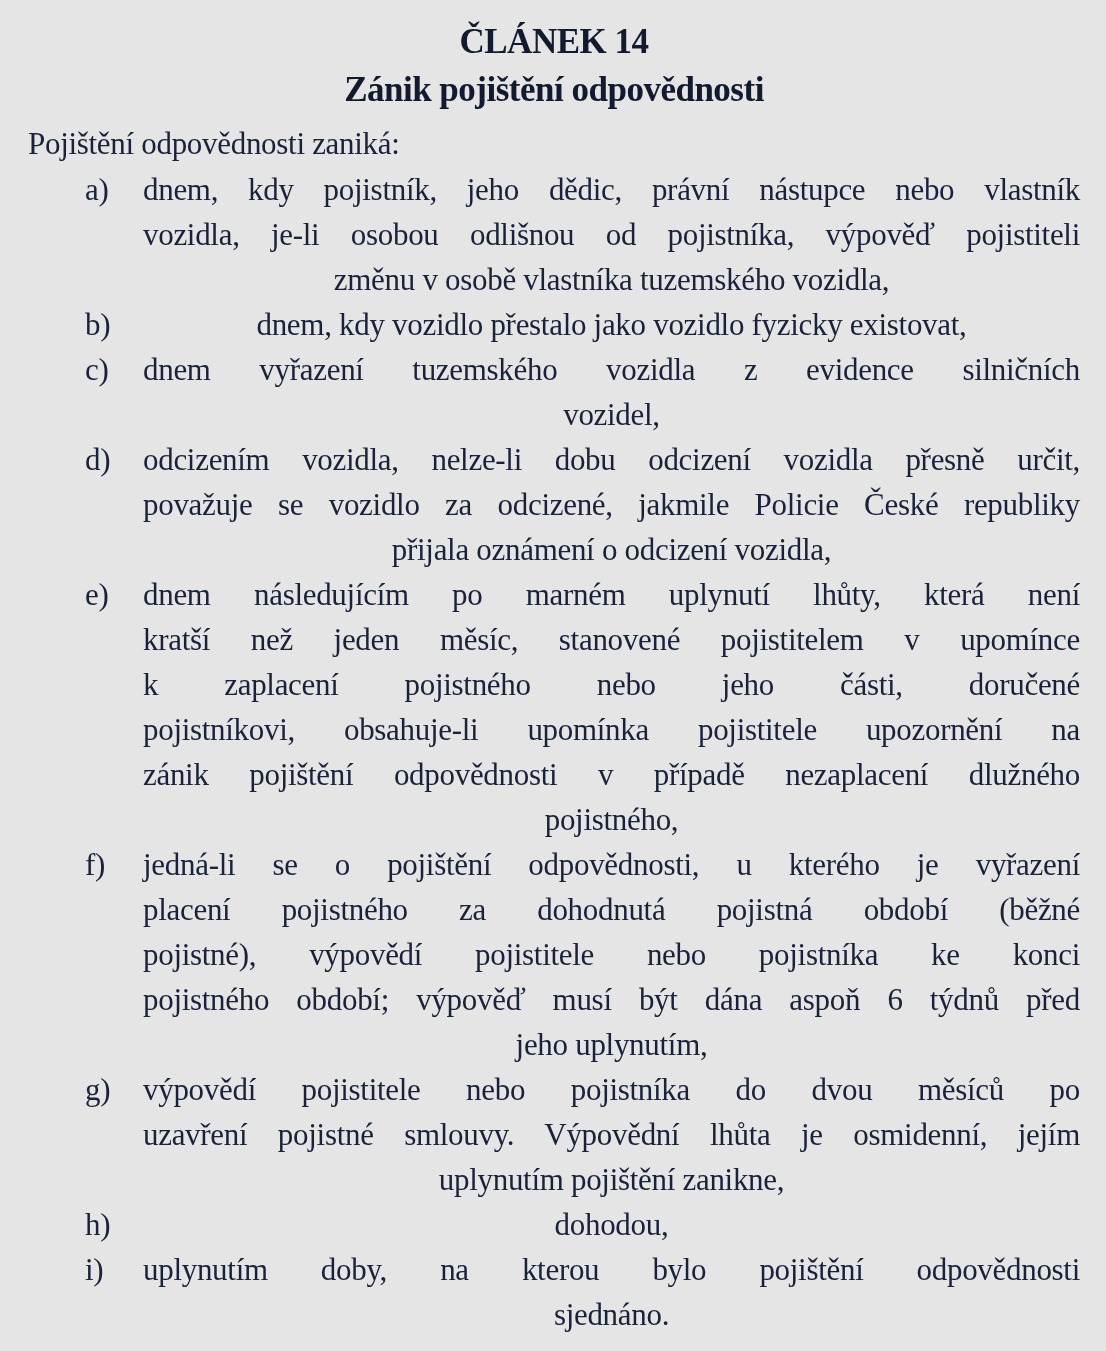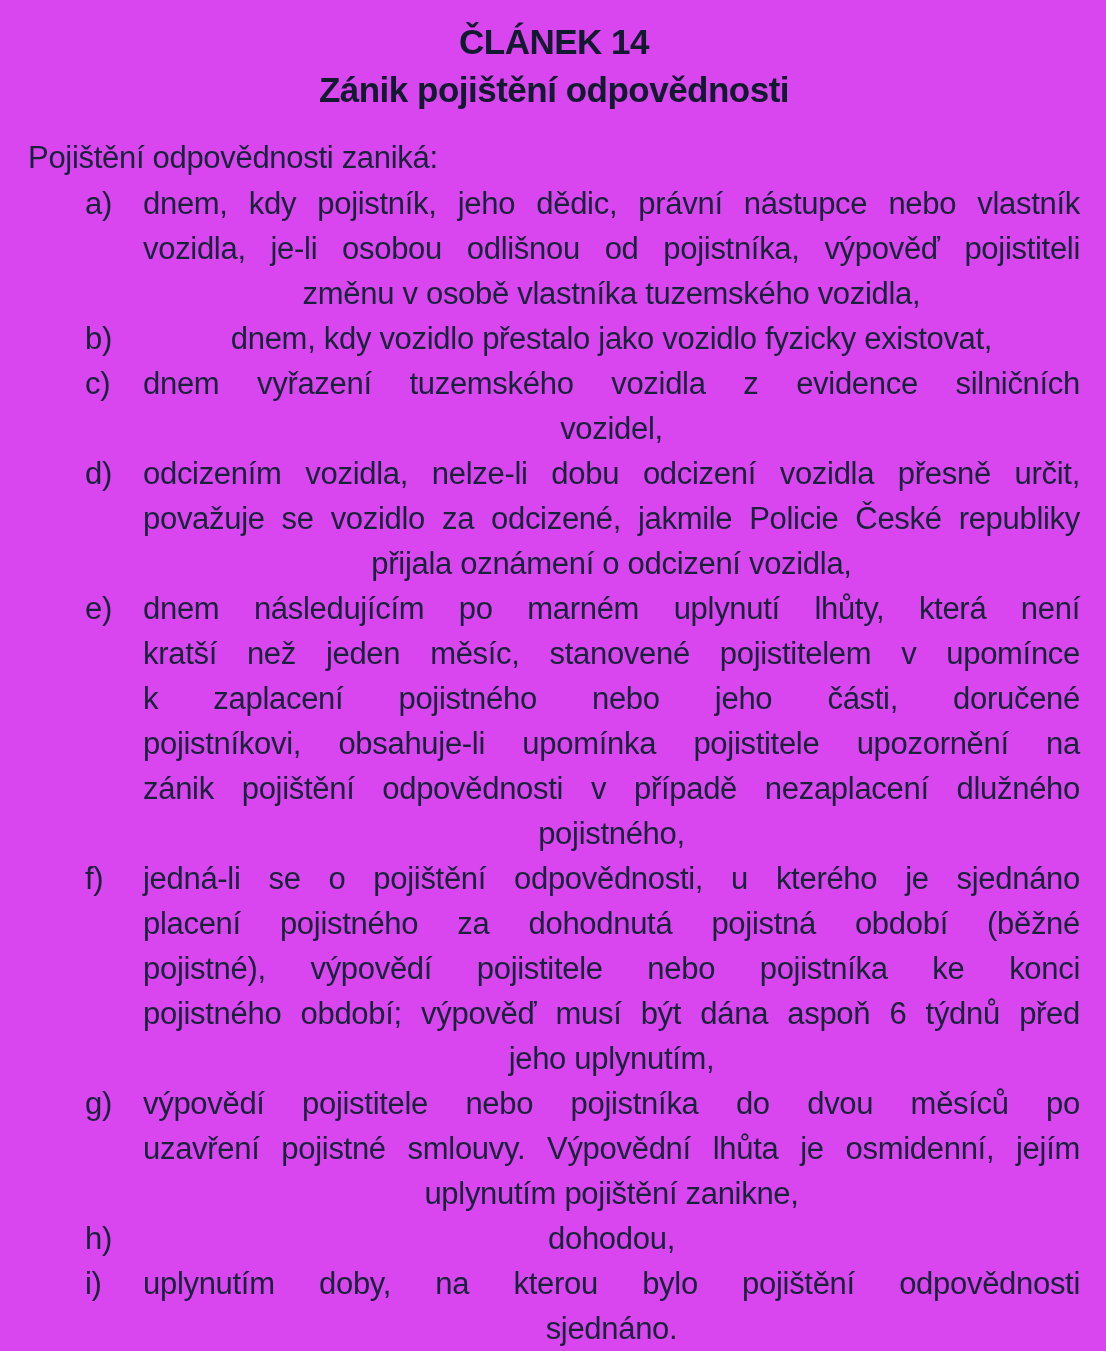--- a/index.html
+++ b/index.html
@@ -5,23 +5,23 @@
   html, body {
     margin: 0;
     padding: 0;
     background: #ffffff;
   }
   .page {
     position: relative;
     width: 1106px;
     height: 1351px;
     box-sizing: border-box;
-    background: #d946ef;
+    background: #e5e5e5;
     color: #18223a;
-    font-family: Liberation Sans, sans-serif;
+    font-family: Liberation Serif, serif;
     overflow: hidden;
     padding: 20px 26px 0 28px;
   }
   .title-block {
     text-align: center;
   }
   .doc-title {
     font-size: 35px;
     font-weight: 700;
     line-height: 44px;
@@ -33,21 +33,21 @@
     font-weight: 700;
     line-height: 44px;
     margin-top: 4px;
     color: #111a2e;
     letter-spacing: -0.5px;
     text-align: center;
   }
   .intro {
     font-size: 31px;
     line-height: 44px;
-    margin-top: 24px;
+    margin-top: 10px;
     letter-spacing: -0.3px;
   }
   .item-list {
     margin-left: 57px; 
     margin-top: 1px;
   }
   .item {
     display: flex;
     align-items: flex-start;
   }
@@ -118,21 +118,21 @@
           <div class="line just">kratší než jeden měsíc, stanovené pojistitelem v upomínce</div>
           <div class="line just">k zaplacení pojistného nebo jeho části, doručené</div>
           <div class="line just">pojistníkovi, obsahuje-li upomínka pojistitele upozornění na</div>
           <div class="line just">zánik pojištění odpovědnosti v případě nezaplacení dlužného</div>
           <div class="line">pojistného,</div>
         </div>
       </div>
       <div class="item">
         <div class="item-label">f)</div>
         <div class="item-body">
-          <div class="line just">jedná-li se o pojištění odpovědnosti, u kterého je sjednáno</div>
+          <div class="line just">jedná-li se o pojištění odpovědnosti, u kterého je vyřazení</div>
           <div class="line just">placení pojistného za dohodnutá pojistná období (běžné</div>
           <div class="line just">pojistné),  výpovědí pojistitele nebo pojistníka ke konci</div>
           <div class="line just">pojistného období; výpověď musí být dána aspoň 6 týdnů před</div>
           <div class="line">jeho uplynutím,</div>
         </div>
       </div>
       <div class="item">
         <div class="item-label">g)</div>
         <div class="item-body">
           <div class="line just">výpovědí pojistitele nebo pojistníka do dvou měsíců po</div>

